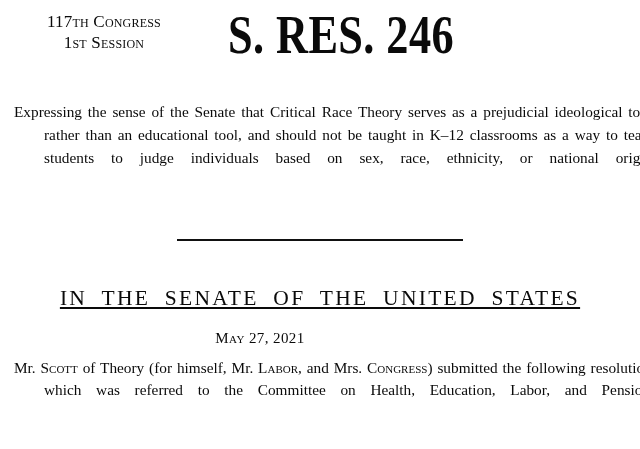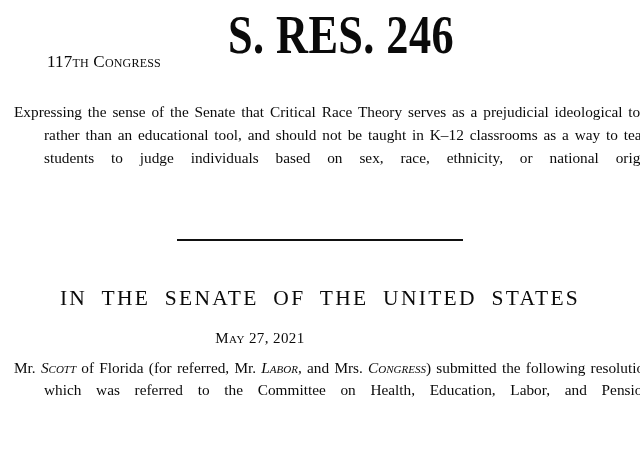--- a/index.html
+++ b/index.html
@@ -39,21 +39,20 @@
     width: 196px;
     text-align: center;
     line-height: 1.22;
     font-size: 17px;
     font-variant: small-caps;
     letter-spacing: 0.2px;
     white-space: nowrap;
   }
   .congress-line {
     display: block;
-    margin-top: 40px;
   }
 
   .bill-number {
     position: absolute;
     left: 196px;
     top: 6px;
     width: 290px;
     text-align: center;
     font-family: "Liberation Serif", "DejaVu Serif", serif;
     font-weight: bold;
@@ -105,20 +104,21 @@
   .chamber-heading {
     position: absolute;
     left: 0;
     top: 286px;
     width: 640px;
     text-align: center;
     font-size: 21.5px;
     letter-spacing: 2.3px;
     word-spacing: 7px;
     white-space: nowrap;
+    text-decoration: underline;
   }
 
   
   .date-line {
     position: absolute;
     left: 0;
     top: 330px;
     width: 520px;
     text-align: center;
     font-size: 15px;
@@ -139,42 +139,42 @@
     padding-left: 30px;
     text-indent: -30px;
   }
   .sponsor-block::after {
     content: "";
     display: inline-block;
     width: 100%;
   }
   .sc {
     font-variant: small-caps;
-    font-style: italic;
   }
 </style>
 </head>
 <body>
 
 <div class="page">
 
   <div class="masthead">
     <div class="congress-block">
       <span class="congress-line">117th Congress</span>
+      <span class="congress-line">1st Session</span>
     </div>
     <div class="bill-number">S. RES. 246</div>
   </div>
 
   <div class="long-title">Expressing the sense of the Senate that Critical Race Theory serves as a prejudicial ideological tool, rather than an educational tool, and should not be taught in K–12 classrooms as a way to teach students to judge individuals based on sex, race, ethnicity, or national origin.</div>
 
   <div class="divider-wrap">
     <span class="divider"></span>
   </div>
 
   <div class="chamber-heading">IN THE SENATE OF THE UNITED STATES</div>
 
   <div class="date-line">May 27, 2021</div>
 
   <div class="sponsor-block">
-    <span>Mr. </span><span class="sc">Scott</span><span> of Florida (for referred, Mr. </span><span class="sc">Labor</span><span>, and Mrs. </span><span class="sc">Congress</span><span>) submitted the following resolution; which was referred to the Committee on Health, Education, Labor, and Pensions</span>
+    <span>Mr. </span><span class="sc">Scott</span><span> of Theory (for himself, Mr. </span><span class="sc">Labor</span><span>, and Mrs. </span><span class="sc">Congress</span><span>) submitted the following resolution; which was referred to the Committee on Health, Education, Labor, and Pensions</span>
   </div>
 
 </div>
 
 </body></html>

